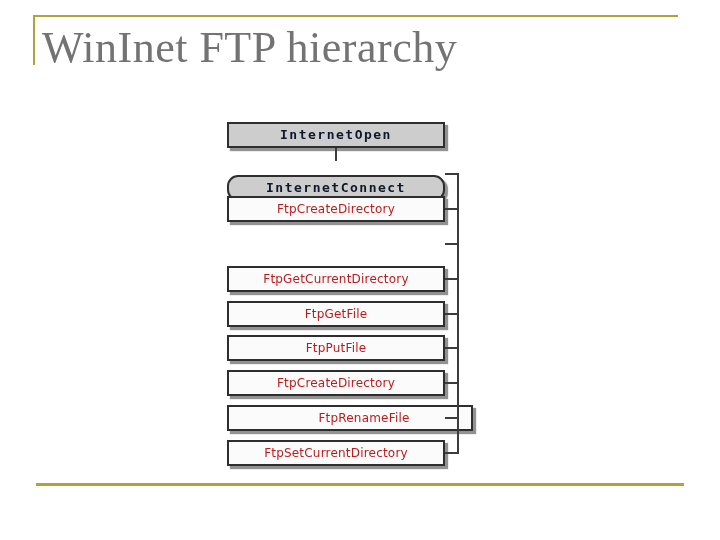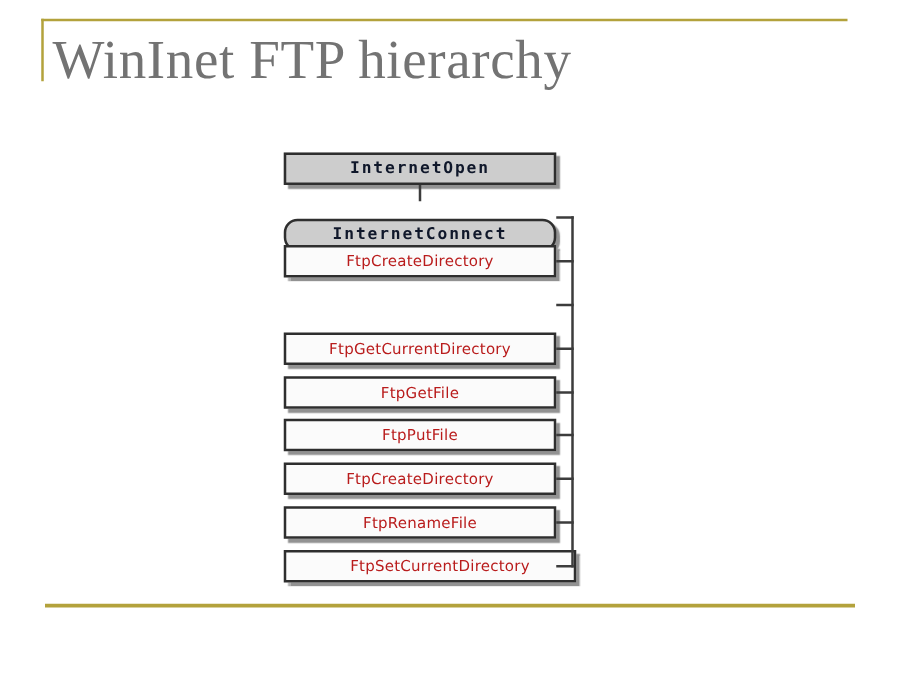--- a/index.html
+++ b/index.html
@@ -27,21 +27,21 @@
     box-shadow:3px 3px 1px #929292;
     font-family:"DejaVu Sans","Liberation Sans",sans-serif;
     font-size:12px;color:#b91c1c;letter-spacing:0.2px;white-space:nowrap;
   }
   .node.parent{
     background:#cdcdcd;
     font-family:"DejaVu Sans Mono","Liberation Mono",monospace;
     font-weight:bold;font-size:13px;letter-spacing:1.5px;color:#0f172a;
   }
   .n1{top:0;}.n2{top:53px;border-radius:11px;}.n3{top:74px;}.n4{top:109px;}.n5{top:144px;}
-  .n6{top:179px;text-align:center;}.n7{top:213px;}.n8{top:248px;}.n9{top:283px;}.n10{top:318px;padding-left:16px;}
+  .n6{top:179px;text-align:center;}.n7{top:213px;}.n8{top:248px;}.n9{top:283px;padding-left:28px;}.n10{top:318px;}
 
   .conn{position:absolute;background:#3c3c3c;}
   .conn-top{left:108px;top:26px;width:2px;height:13px;}
   .conn-bracket{left:230px;top:51px;width:2px;height:281px;}
   .stub{position:absolute;background:#3c3c3c;left:218px;width:14px;height:2px;}
   .stub-2{top:51px;}.stub-3{top:86px;}.stub-4{top:121px;}.stub-5{top:156px;}
   .stub-6{top:191px;}.stub-7{top:225px;}.stub-8{top:260px;}.stub-9{top:295px;}
   .stub-10{top:330px;}
 </style>
 </head>

